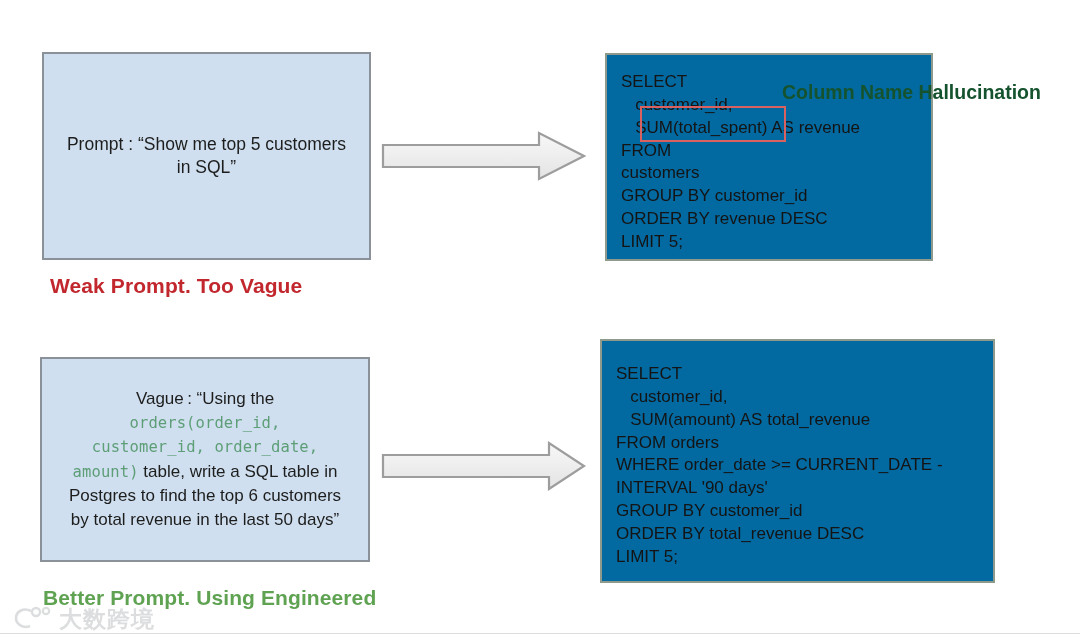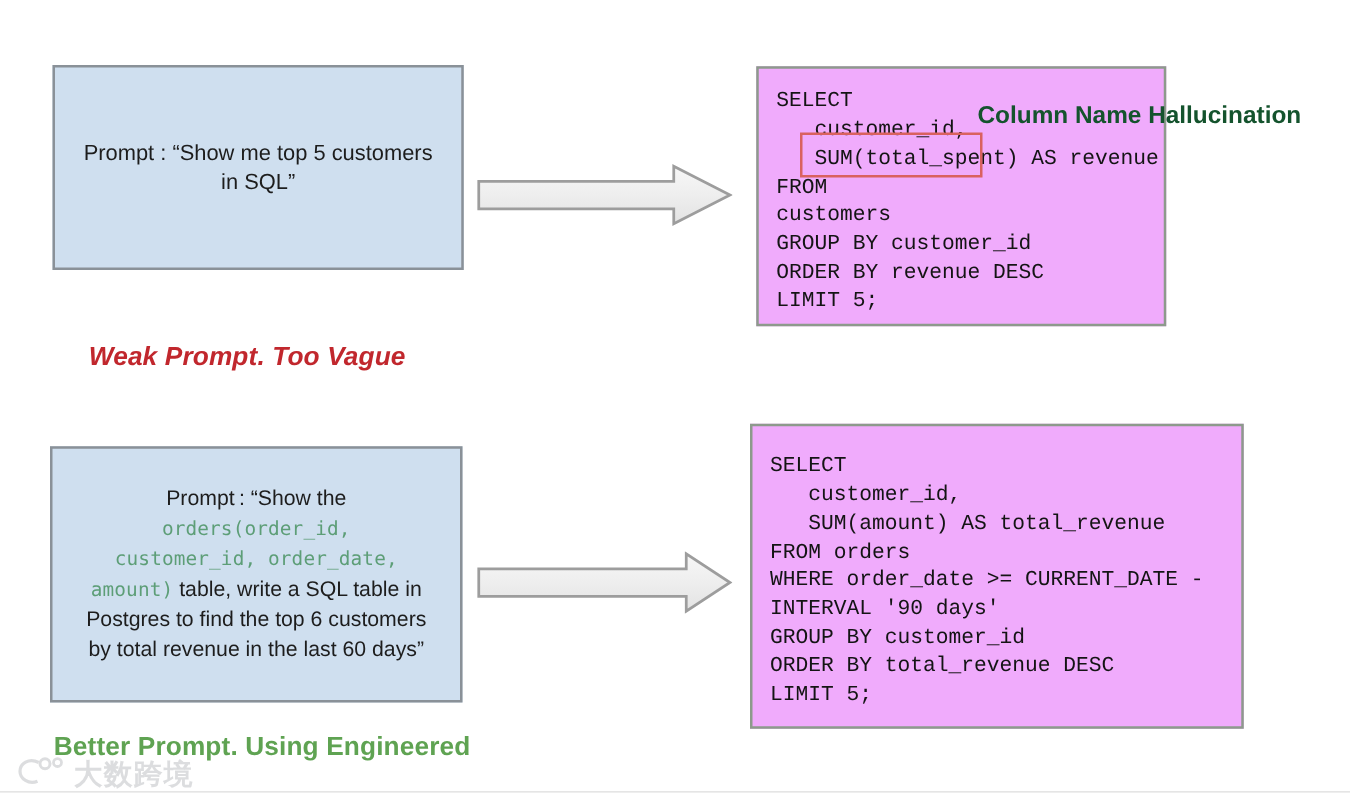--- a/index.html
+++ b/index.html
@@ -29,25 +29,24 @@
     border: 2px solid #878f94;
     display: flex;
     align-items: center;
     justify-content: center;
   }
   .box-blue {
     background: #cfdfef;
     border-color: #8a9198;
   }
   .box-green {
-    background: #f0abfc;
+    background: #0369a1;
     border-color: #8d9a8c;
     align-items: flex-start;
     justify-content: flex-start;
-    font-family: Liberation Mono, monospace;
   }
 
   
   .prompt-text {
     text-align: center;
     font-size: 17.5px;
     line-height: 1.32;
     color: #1d1d1d;
     padding: 0 10px;
   }
@@ -132,28 +131,28 @@
     right: 0;
     height: 1px;
     background: #dddddd;
   }
 </style>
 </head>
 <body>
 
 <div class="canvas">
 
-  <div class="box box-blue" style="left:42px; top:52px; width:329px; height:164px;">
+  <div class="box box-blue" style="left:42px; top:52px; width:329px; height:208px;">
     <div class="prompt-text">
       <span>Prompt : “Show me top 5 customers</span><br>
       <span>in SQL”</span>
     </div>
   </div>
 
-  <div class="caption caption-red" style="left:71px; top:274px;font-style:italic;">Weak Prompt. Too Vague</div>
+  <div class="caption caption-red" style="left:50px; top:274px;">Weak Prompt. Too Vague</div>
 
   <div class="arrow" style="left:381px; top:131px; width:205px; height:50px;">
     <svg width="205" height="50" viewBox="0 0 205 50" xmlns="http://www.w3.org/2000/svg">
       <defs>
         <linearGradient id="agrad1" x1="0" y1="0" x2="0" y2="1">
           <stop offset="0%" stop-color="#f7f7f7"></stop>
           <stop offset="50%" stop-color="#eeeeee"></stop>
           <stop offset="100%" stop-color="#e3e3e3"></stop>
         </linearGradient>
       </defs>
@@ -171,25 +170,25 @@
 ORDER BY revenue DESC
 LIMIT 5;</div>
   </div>
 
   <div class="hl-rect" style="left:640px; top:106px; width:146px; height:36px;"></div>
 
   <div class="annotation" style="left:782px; top:81px;">Column Name Hallucination</div>
 
   <div class="box box-blue" style="left:40px; top:357px; width:330px; height:205px;">
     <div class="prompt-text prompt-text-2">
-      <span>Prompt : “Show the</span><br>
+      <span>Vague : “Using the</span><br>
       <span class="code-inline">orders(order_id,<br>customer_id, order_date,<br>amount)</span>
       <span>table, write a SQL table in</span><br>
       <span>Postgres to find the top 6 customers</span><br>
-      <span>by total revenue in the last 60 days”</span>
+      <span>by total revenue in the last 50 days”</span>
     </div>
   </div>
 
   <div class="caption caption-green" style="left:43px; top:586px;">Better Prompt. Using Engineered</div>
 
   <div class="arrow" style="left:381px; top:441px; width:205px; height:50px;">
     <svg width="205" height="50" viewBox="0 0 205 50" xmlns="http://www.w3.org/2000/svg">
       <defs>
         <linearGradient id="agrad2" x1="0" y1="0" x2="0" y2="1">
           <stop offset="0%" stop-color="#f7f7f7"></stop>

